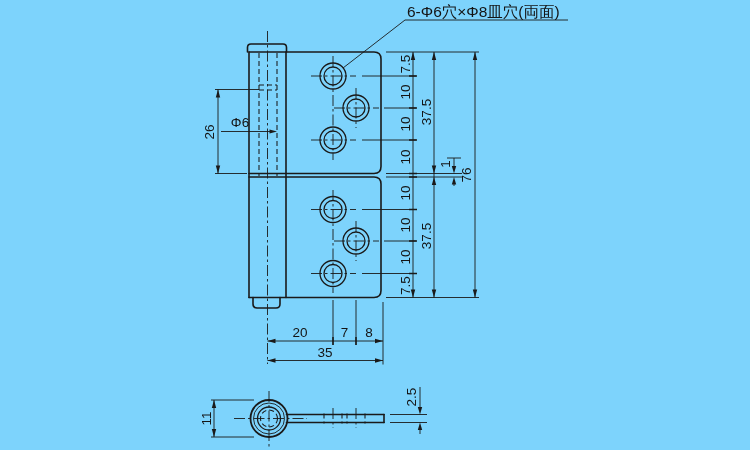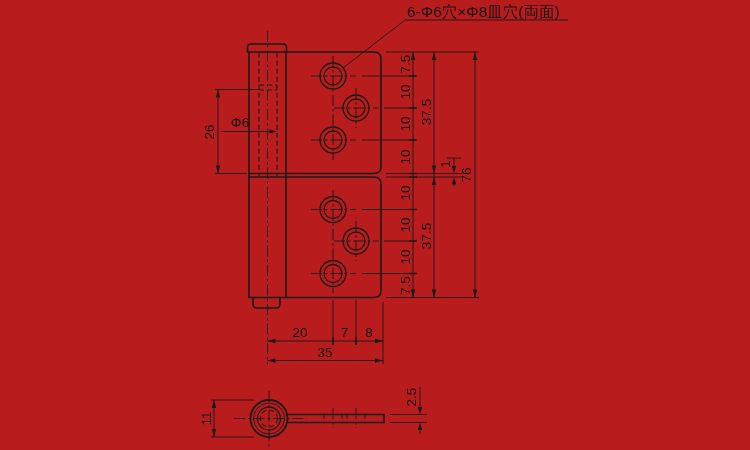--- a/index.html
+++ b/index.html
@@ -1,16 +1,16 @@
 <!DOCTYPE html>
 <html><head>
 <meta charset="utf-8">
 <style>
   html,body{margin:0;padding:0;background:#ffffff;}
-  .page{width:750px;height:450px;background:#b91c1c;position:relative;overflow:hidden;}
+  .page{width:750px;height:450px;background:#7dd3fc;position:relative;overflow:hidden;}
   svg{display:block;}
   .outline{stroke:#1a1a1a;stroke-width:1.6;fill:none;stroke-linecap:round;}
   .outline2{stroke:#1a1a1a;stroke-width:1.8;fill:none;}
   .med{stroke:#1a1a1a;stroke-width:1.3;fill:none;}
   .thin{stroke:#1a1a1a;stroke-width:0.9;fill:none;}
   .hid{stroke:#1a1a1a;stroke-width:1.05;fill:none;stroke-dasharray:5 3;}
   .cen{stroke:#1a1a1a;stroke-width:0.9;fill:none;stroke-dasharray:11 3 2.5 3;}
   .tick{stroke:#1a1a1a;stroke-width:1.5;fill:none;}
   .arr{fill:#1a1a1a;stroke:none;}
   text{font-family:"Liberation Sans","DejaVu Sans",sans-serif;fill:#141414;}

